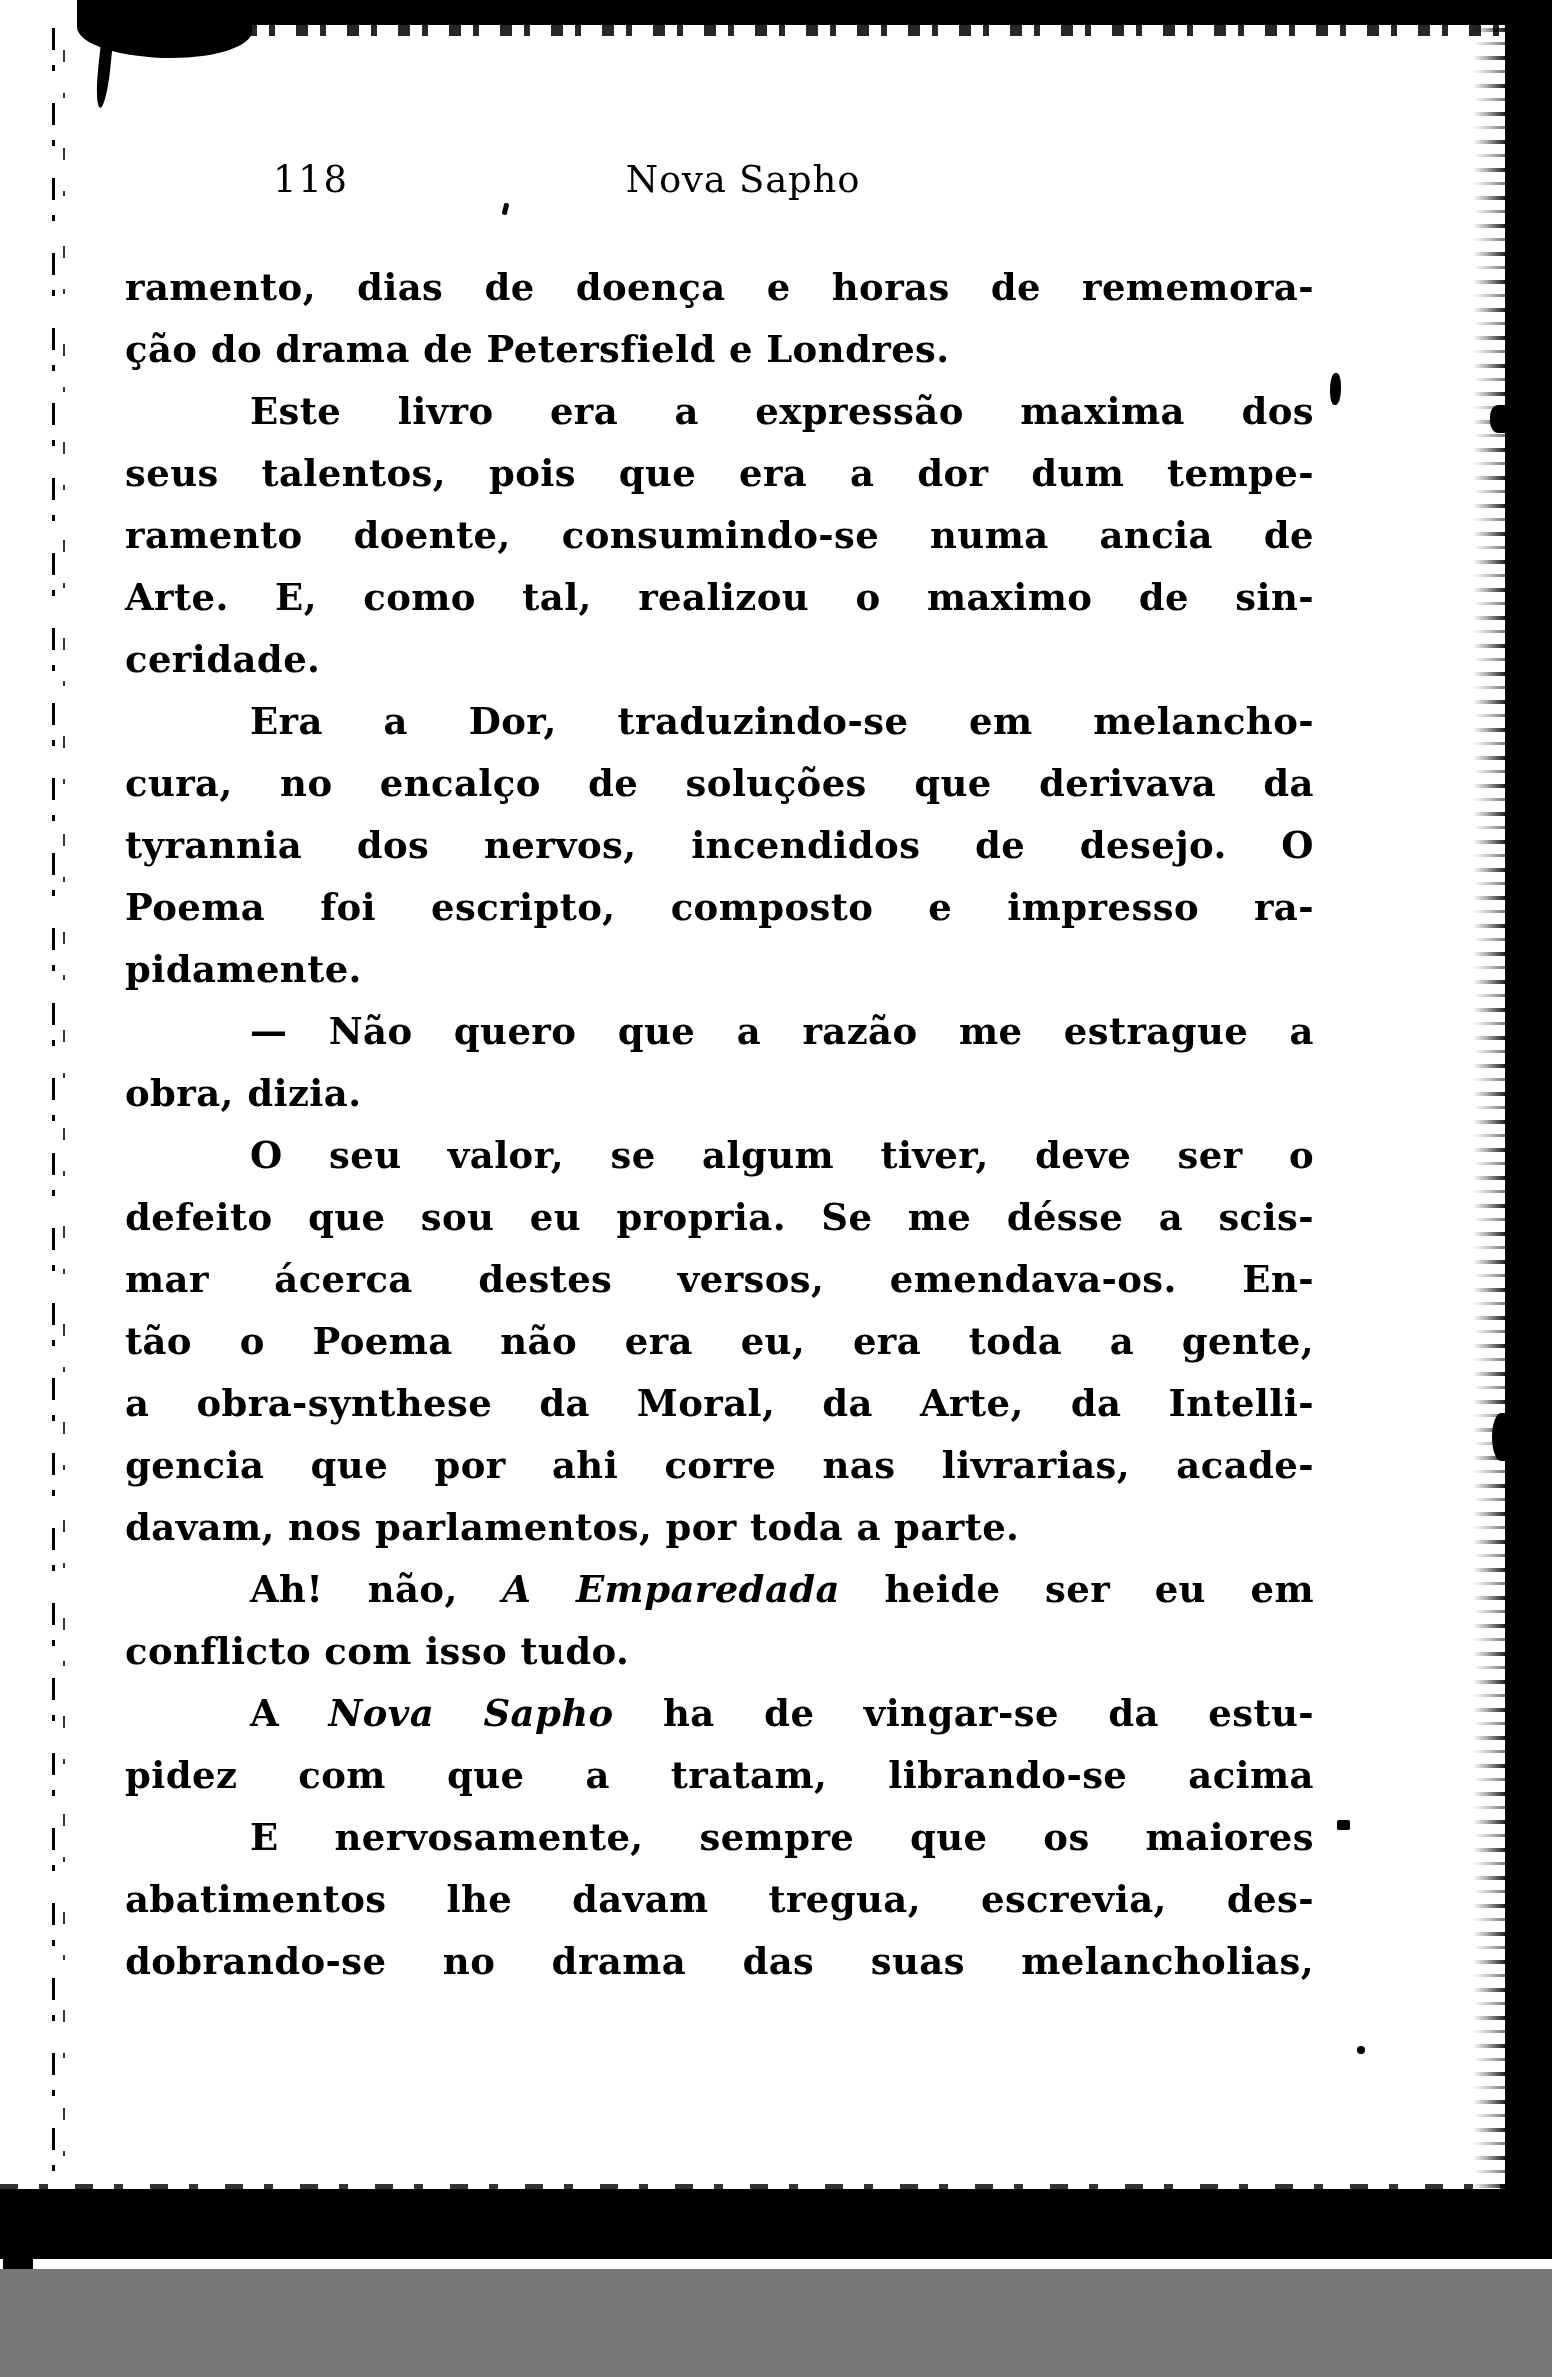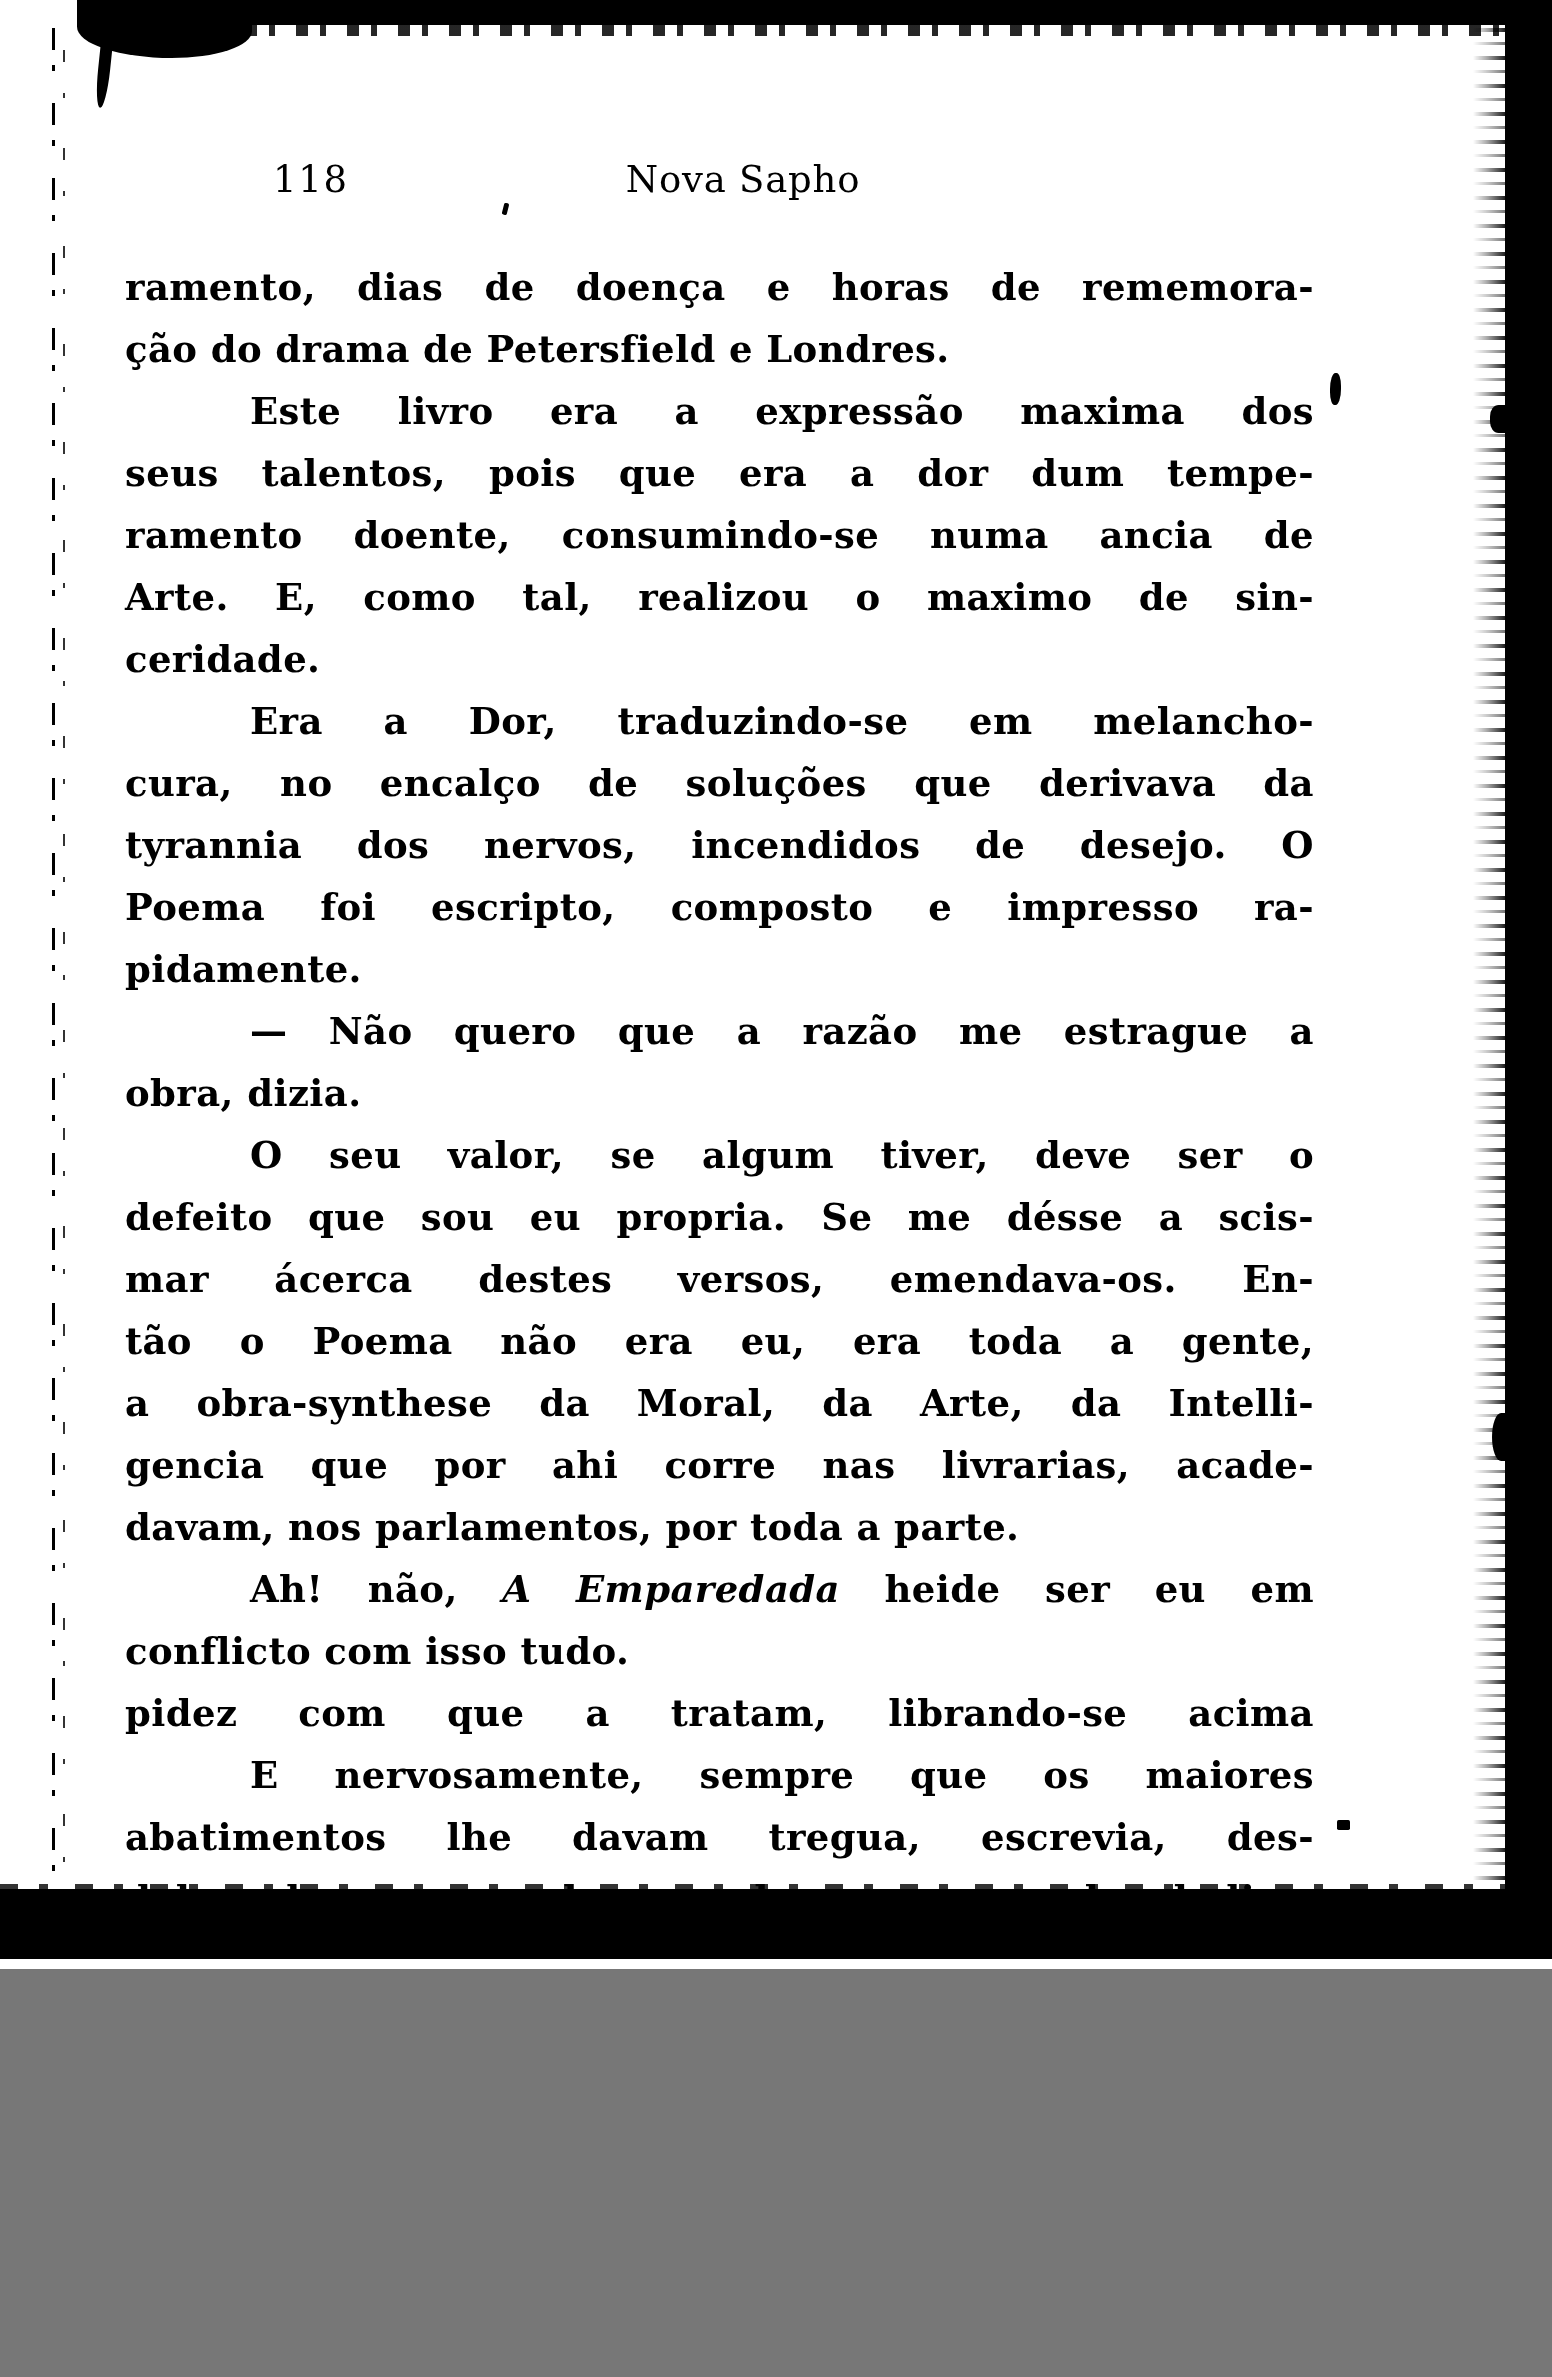--- a/index.html
+++ b/index.html
@@ -1,18 +1,18 @@
 <!DOCTYPE html>
 <html style="font-size:13.3px"><head>
 <meta charset="utf-8">
 <style>
   html,body { margin:0; padding:0; background:#777; }
   .page {
     position:relative;
-    width:1553px; height:1969px;
+    width:1553px; height:2269px;
     background:#ffffff;
     font-family:"DejaVu Serif","Liberation Serif",serif;
     color:#000;
     overflow:hidden;
   }
 
   
   .band-top {
     position:absolute; left:77px; top:0; right:0; height:25px; background:#000;
   }
@@ -132,20 +132,21 @@
     <div class="line">obra, dizia.</div>
     <div class="line ind jl">O seu valor, se algum tiver, deve ser o</div>
     <div class="line jl">defeito que sou eu propria. Se me désse a scis-</div>
     <div class="line jl">mar ácerca destes versos, emendava-os. En-</div>
     <div class="line jl">tão o Poema não era eu, era toda a gente,</div>
     <div class="line jl">a obra-synthese da Moral, da Arte, da Intelli-</div>
     <div class="line jl">gencia que por ahi corre nas livrarias, acade-</div>
     <div class="line">davam, nos parlamentos, por toda a parte.</div>
     <div class="line ind jl"><span>Ah! não, </span><i>A Emparedada</i><span> heide ser eu em</span></div>
     <div class="line">conflicto com isso tudo.</div>
+    <div class="line ind jl"><span>A </span><i>Nova Sapho</i><span> ha de vingar-se da estu-</span></div>
     <div class="line jl">pidez com que a tratam, librando-se acima</div>
     <div class="line ind jl">E nervosamente, sempre que os maiores</div>
     <div class="line jl">abatimentos lhe davam tregua, escrevia, des-</div>
     <div class="line jl">dobrando-se no drama das suas melancholias,</div>
   </div>
 
 </div>
 
 
 </body></html>

